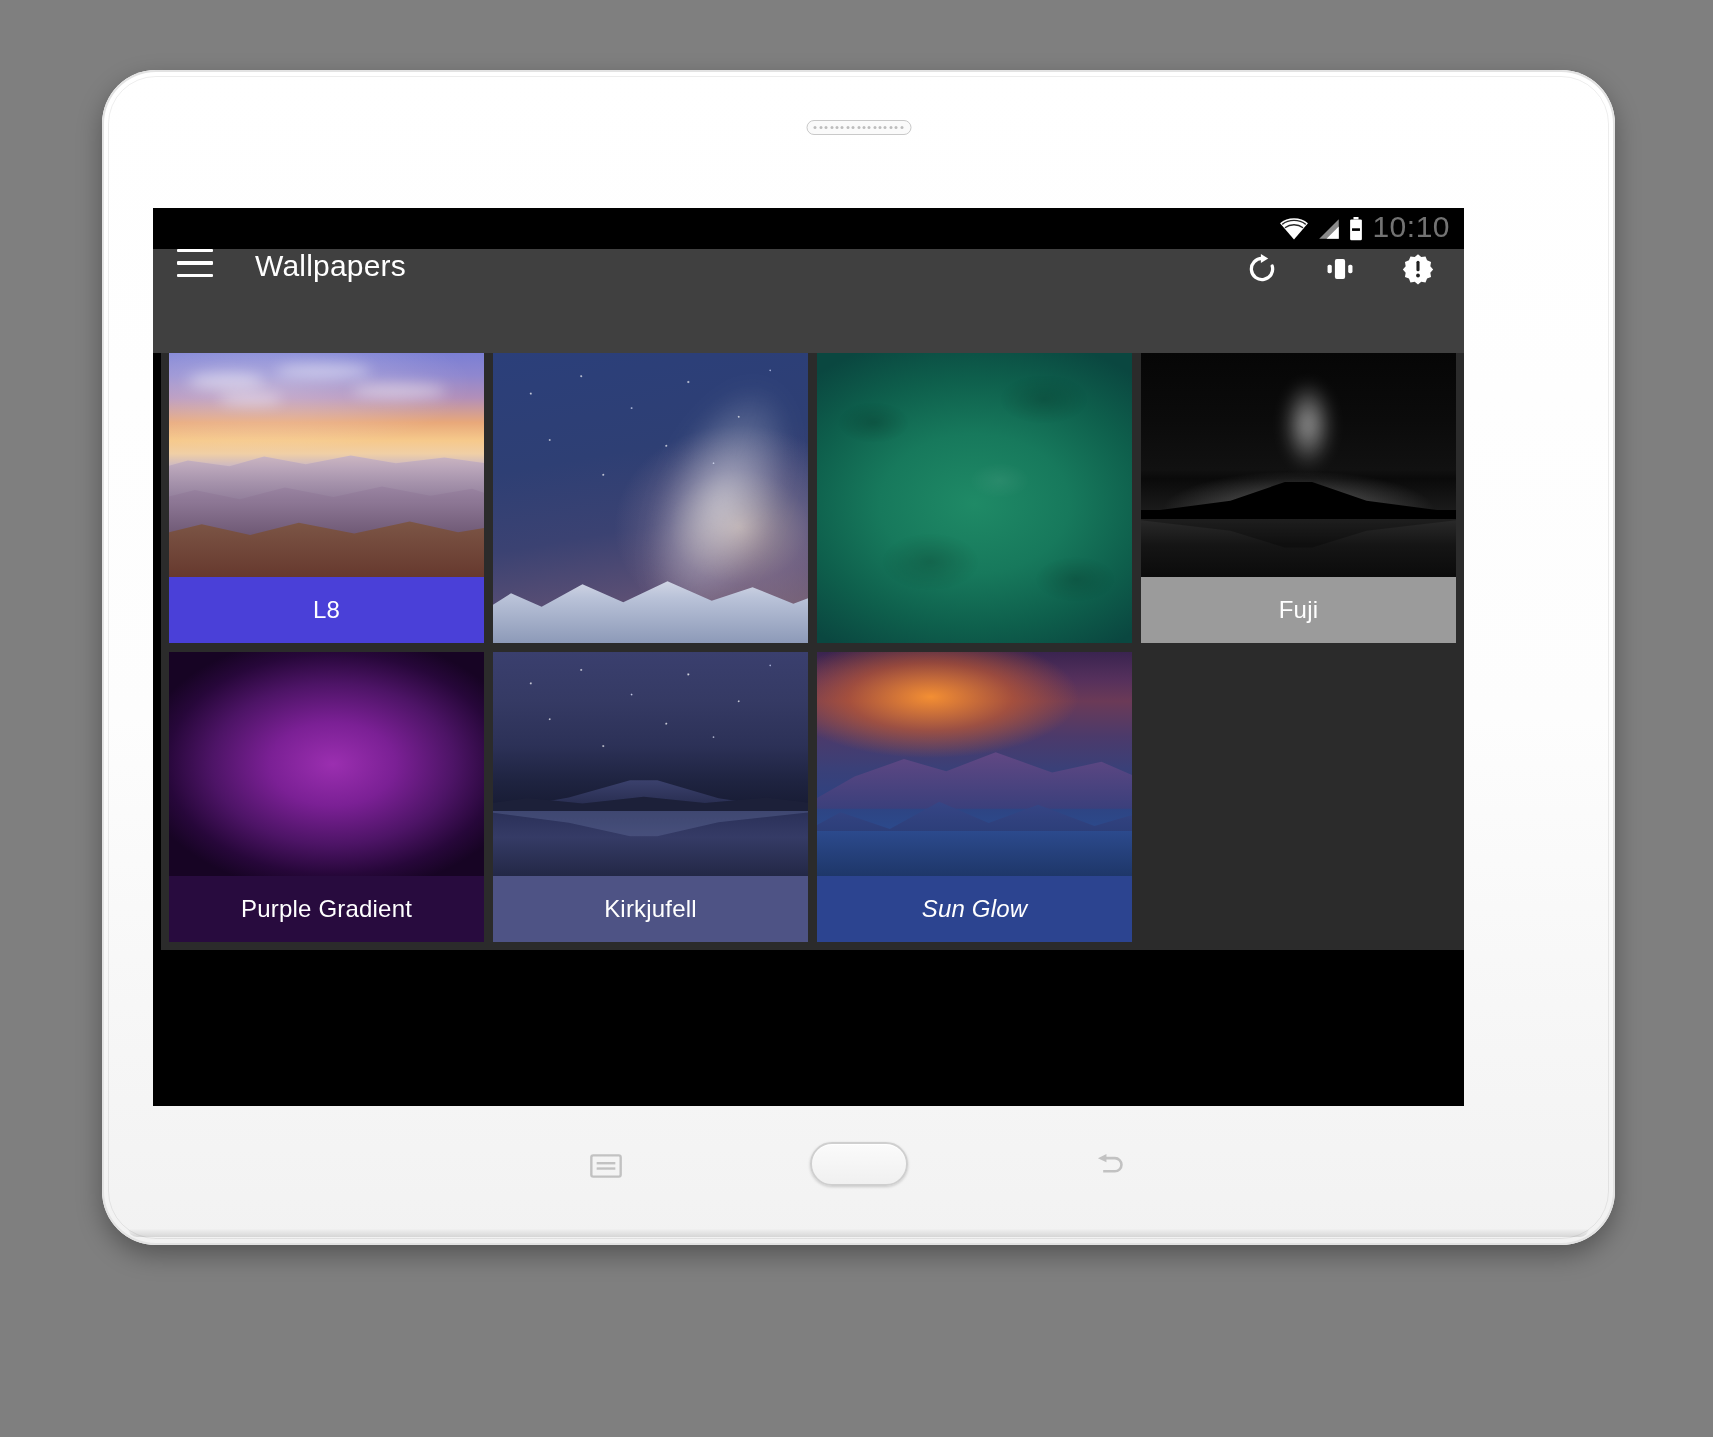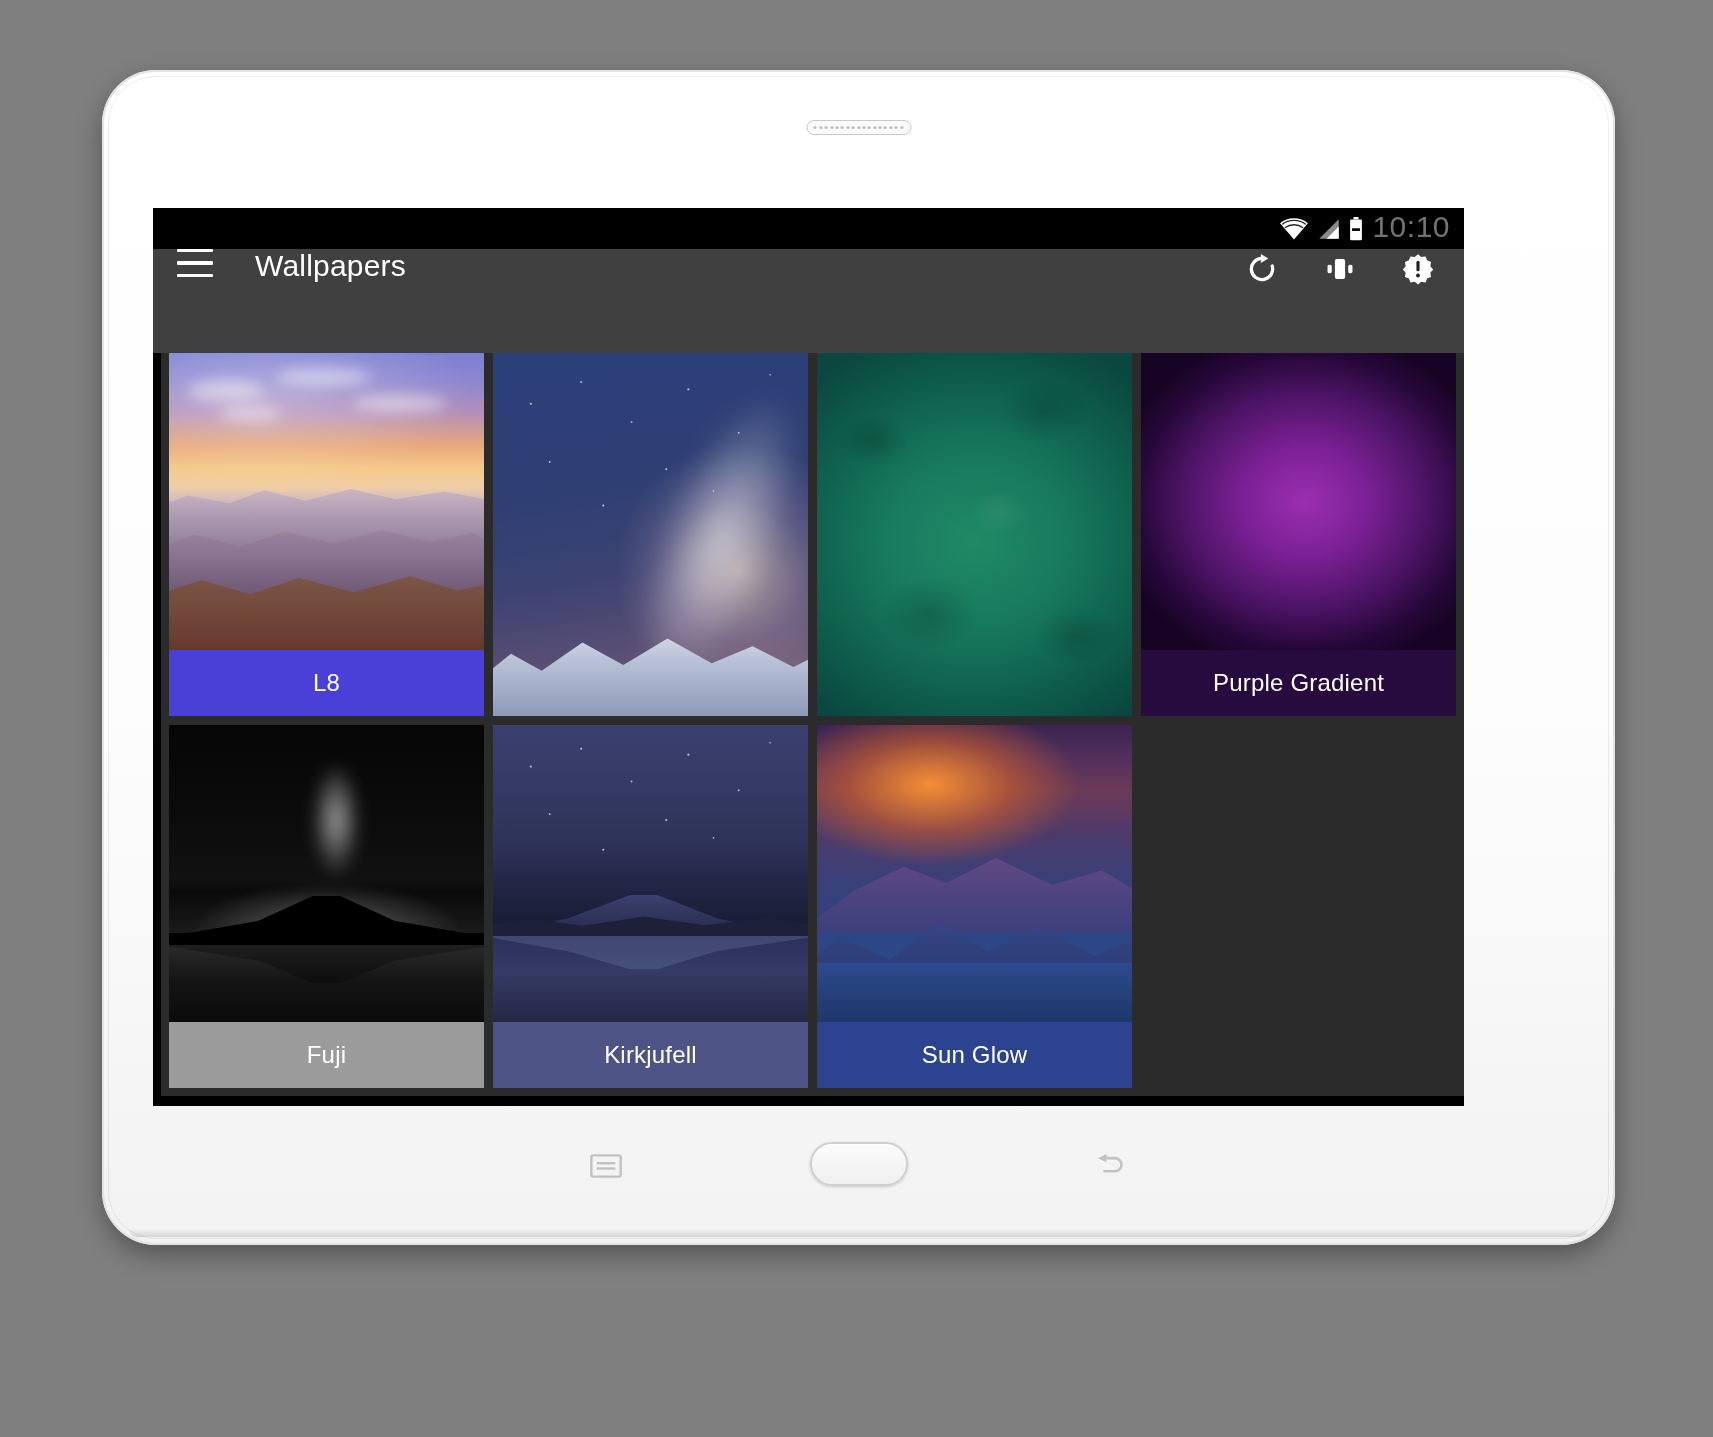--- a/index.html
+++ b/index.html
@@ -68,21 +68,21 @@
   .tb-btn{ width:40px;height:40px;display:flex;align-items:center;justify-content:center;cursor:pointer;}
 
   
   #grid{
     background:#2b2b2b;
     display:grid;
     grid-template-columns:repeat(4,1fr);
     grid-template-rows:repeat(2,1fr);
     gap:9px;
     padding:0 8px 8px 8px;
-    height:743px;
+    height:597px;
     margin-left:8px;
   }
   .tile{ position:relative; overflow:hidden; display:flex; flex-direction:column; cursor:pointer;}
   .thumb{ flex:1 1 auto; position:relative; overflow:hidden;}
   .caption{
     height:66px; display:flex; align-items:center; justify-content:center;
     color:#fff; font-size:24px; letter-spacing:.2px; flex:0 0 66px;
   }
 
   
@@ -362,61 +362,61 @@
       <div class="tile">
         <div class="thumb">
           <div class="art-green">
               <div class="grunge"></div>
             </div>
         </div>
       </div>
 
       <div class="tile">
         <div class="thumb">
-          <div class="art-purple"></div>
-        </div>
-        <div class="caption" style="background: rgb(40, 11, 62);">Purple Gradient</div>
-      </div>
-
-      <div class="tile">
-        <div class="thumb">
           <div class="art-fuji">
             <div class="fuji-mw"></div>
             <div class="fuji-glow"></div>
             <div class="fuji-mtn"></div>
             <div class="fuji-base"></div>
             <div class="fuji-lake"></div>
             <div class="fuji-refl"></div>
           </div>
         </div>
         <div class="caption" style="background: rgb(155, 155, 155);">Fuji</div>
       </div>
 
       <div class="tile">
         <div class="thumb">
+          <div class="art-purple"></div>
+        </div>
+        <div class="caption" style="background: rgb(40, 11, 62);">Purple Gradient</div>
+      </div>
+
+      <div class="tile">
+        <div class="thumb">
           <div class="art-kirk">
             <div class="kirk-stars"></div>
             <div class="kirk-mtn"></div>
             <div class="kirk-ridge"></div>
             <div class="kirk-lake"></div>
             <div class="kirk-refl"></div>
           </div>
         </div>
         <div class="caption" style="background: rgb(78, 83, 133);">Kirkjufell</div>
       </div>
 
       <div class="tile">
         <div class="thumb">
           <div class="art-sun">
             <div class="sun-peak"></div>
             <div class="sun-peak2"></div>
             <div class="sun-front"></div>
           </div>
         </div>
-        <div class="caption" style="background: rgb(44, 68, 144);">Sun Glow</div>
+        <div class="caption" style="background: rgb(44, 68, 144); font-style: italic;">Sun Glow</div>
       </div>
 
 
     </div>
   </div>
 
   <div id="hw">
     <svg id="recents-key" viewBox="0 0 24 18">
       <rect x="1" y="1" width="22" height="16" rx="1.4" fill="none" stroke="#9a9a9a" stroke-width="1.8"></rect>
       <rect x="5" y="6" width="14" height="1.8" fill="#9a9a9a"></rect>

